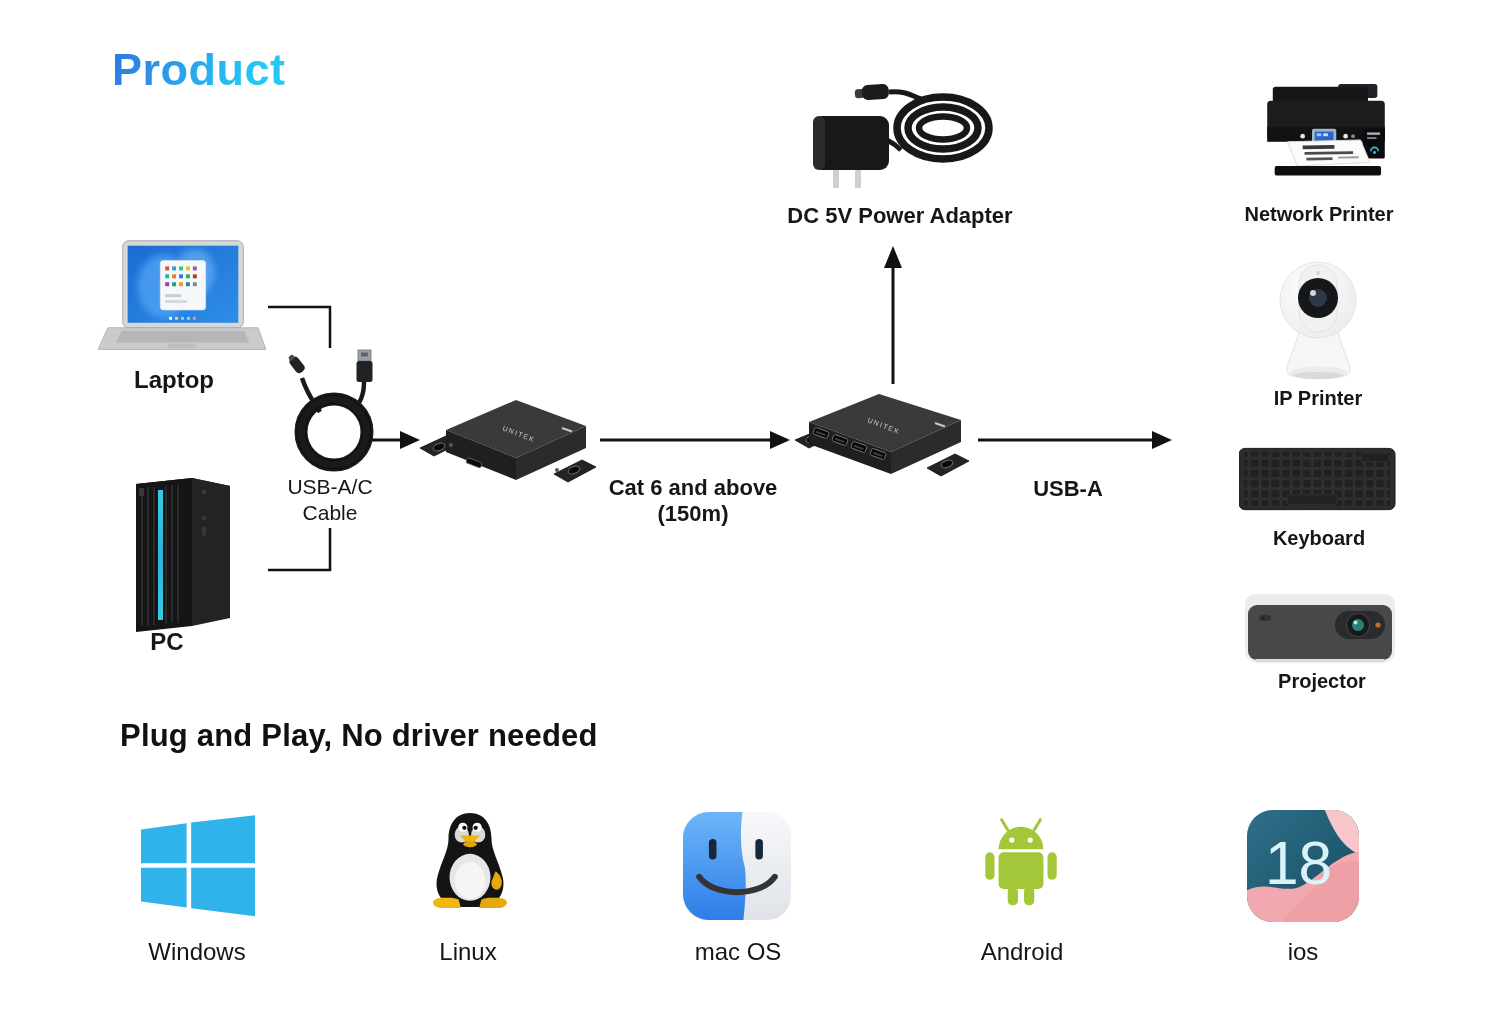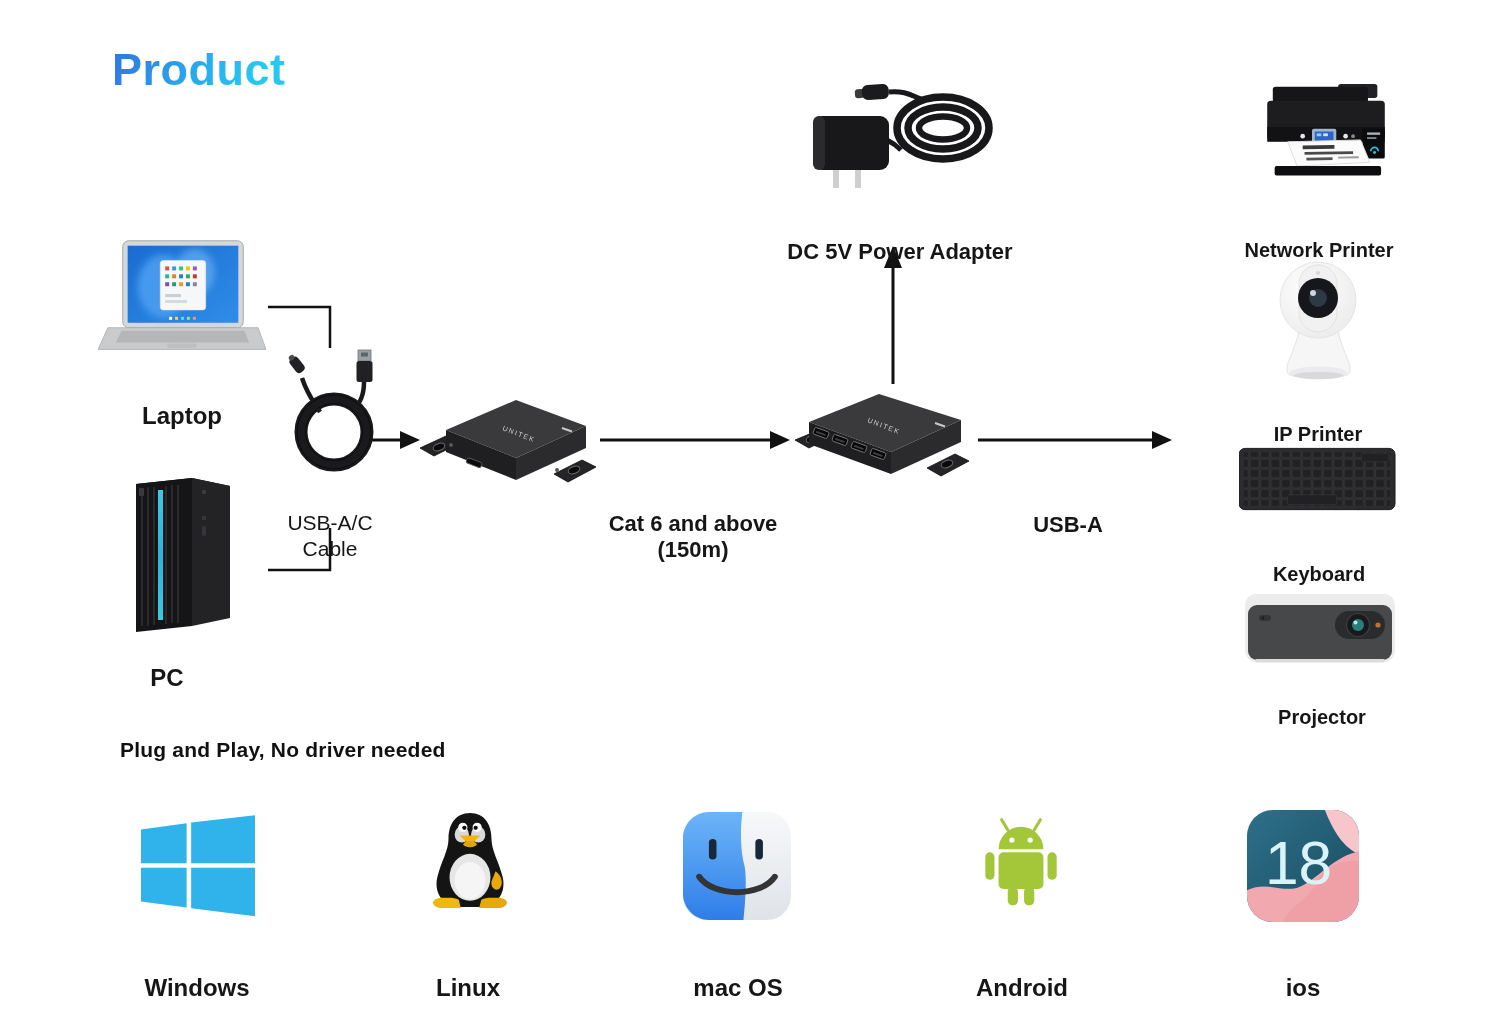--- a/index.html
+++ b/index.html
@@ -9,27 +9,27 @@
     font-family:"Liberation Sans", sans-serif; overflow:hidden;
   }
   .abs { position:absolute; }
   #title {
     position:absolute; left:112px; top:44px;
     font-size:45px; font-weight:700; line-height:1.16; letter-spacing:0.5px;
     background:linear-gradient(115deg,#2F7DE2 8%,#29A6EC 45%,#24C8F3 80%);
     -webkit-background-clip:text; background-clip:text;
     color:transparent; -webkit-text-fill-color:transparent;
   }
-  .lbl { position:absolute; transform:translateX(-50%); color:#161616; white-space:nowrap; text-align:center;margin-top:36px; }
+  .lbl { position:absolute; transform:translateX(-50%); color:#161616; white-space:nowrap; text-align:center; }
   .lbl-device { font-size:24px; font-weight:600; }
   .lbl-periph { font-size:20px; font-weight:600; }
   .lbl-bold   { font-size:22px; font-weight:700; }
   .lbl-cable  { font-size:21px; font-weight:500; line-height:1.25; }
-  .lbl-os     { font-size:24px; font-weight:700; }
-  #heading { position:absolute; left:120px; top:718px; font-size:21px; font-weight:700; color:#111; letter-spacing:0.2px;margin-top:20px; }
+  .lbl-os     { font-size:24px; font-weight:400; }
+  #heading { position:absolute; left:120px; top:718px; font-size:31px; font-weight:700; color:#111; letter-spacing:0.2px; }
   svg { display:block; }
 </style>
 </head>
 <body>
 
 <div id="stage">
 
   <h1 id="title">
     <span style="display:block">Product</span>
   </h1>
@@ -97,21 +97,21 @@
       <rect x="72" y="79" width="3" height="3" fill="#ffffff"></rect>
         <rect x="78" y="79" width="3" height="3" fill="#ffd34d"></rect>
         <rect x="84" y="79" width="3" height="3" fill="#6fd3ff"></rect>
         <rect x="90" y="79" width="3" height="3" fill="#9be37a"></rect>
         <rect x="96" y="79" width="3" height="3" fill="#ff8a8a"></rect>
     </g>
     <path d="M10,90 L162,90 L170,112 L0,112 Z" fill="#c9cbcd" stroke="#a9abad" stroke-width="0.8"></path>
     <path d="M24,93 L148,93 L153,105 L18,105 Z" fill="#b4b6b8"></path>
     <rect x="70" y="106" width="30" height="4.5" rx="2" fill="#bdbfc1"></rect>
   </svg>
-  <div class="lbl lbl-device" style="left:182px;top:366px">Laptop</div>
+  <div class="lbl lbl-device" style="left:174px;top:366px">Laptop</div>
 
   <svg class="abs" style="left:126px;top:476px" width="112" height="156" viewBox="0 0 112 156">
     <defs>
       <linearGradient id="pcstripe" x1="0" y1="0" x2="0" y2="1">
         <stop offset="0" stop-color="#39cbe2"></stop>
           <stop offset="0.5" stop-color="#2fb3d8"></stop>
           <stop offset="1" stop-color="#39cbe2"></stop>
       </linearGradient>
     </defs>
     <polygon points="10,8 66,2 104,10 48,16" fill="#0d0d0f"></polygon>

